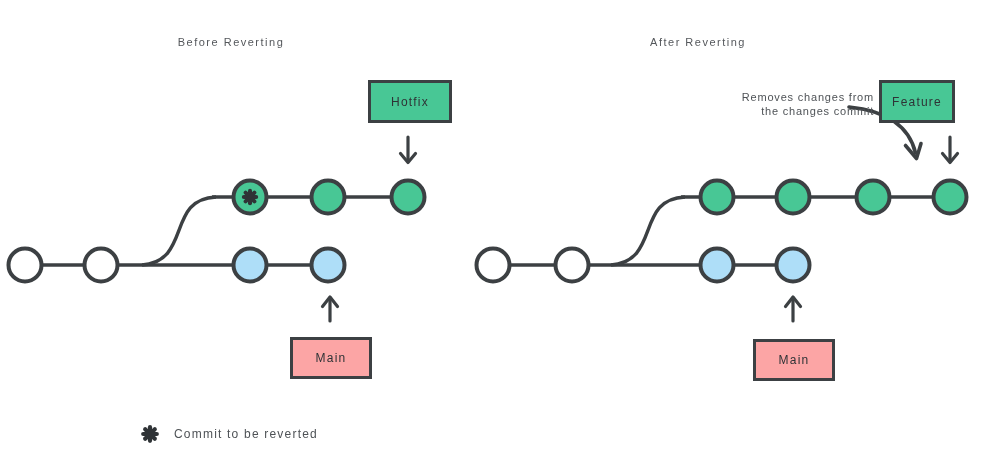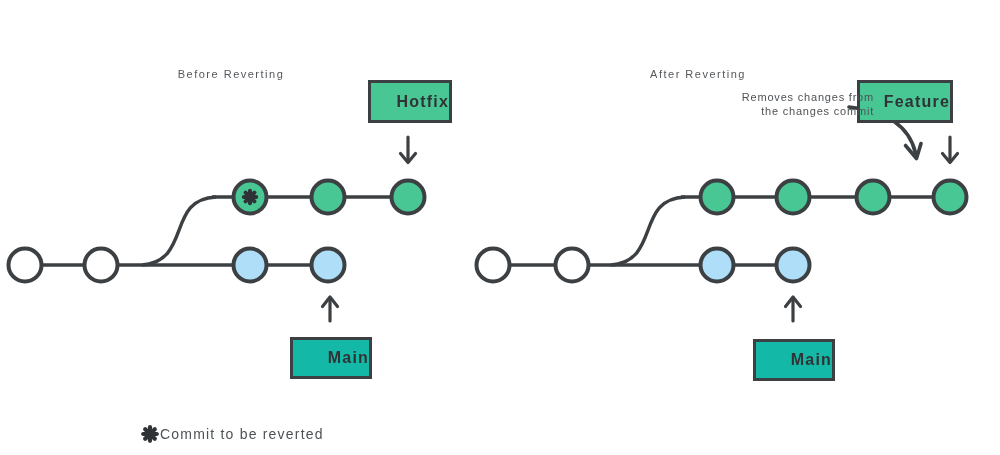--- a/index.html
+++ b/index.html
@@ -13,40 +13,38 @@
   }
   .artwork { position: absolute; left: 0; top: 0; }
   .title {
     position: absolute;
     top: 36px;
     width: 220px;
     text-align: center;
     font-size: 11px;
     letter-spacing: 1.5px;
     color: #54575B;
-    margin-top: 32px;
   }
   .title-left  { left: 121px; }
   .title-right { left: 588px; }
   .tag {
     position: absolute;
     box-sizing: border-box;
     border: 3px solid #3C4043;
     display: flex;
     align-items: center;
-    justify-content: flex-end;
-    font-size: 16px;
+    justify-content: center;
+    font-size: 12px;
     letter-spacing: 1.2px;
     color: #2F3336;
-    font-weight: bold;
   }
   .tag-green { background: #48C795; }
-  .tag-blue  { background: #14b8a6; }
+  .tag-blue  { background: #fca5a5; }
   .tag-hotfix  { left: 368px; top: 80px;  width: 84px; height: 43px; }
-  .tag-feature { left: 857px; top: 80px;  width: 96px; height: 43px; }
+  .tag-feature { left: 879px; top: 80px;  width: 76px; height: 43px; }
   .tag-main-left  { left: 290px; top: 337px; width: 82px; height: 42px; }
   .tag-main-right { left: 753px; top: 339px; width: 82px; height: 42px; }
   .annotation {
     position: absolute;
     left: 664px;
     top: 90px;
     width: 210px;
     text-align: right;
     font-size: 11px;
     line-height: 14px;
@@ -54,22 +52,22 @@
     color: #4E5256;
   }
   .legend {
     position: absolute;
     left: 140px;
     top: 424px;
     display: flex;
     align-items: center;
   }
   .legend-label {
-    margin-left: 0;
-    font-size: 14px;
+    margin-left: 14px;
+    font-size: 12px;
     letter-spacing: 1.2px;
     color: #4E5256;
   }
 </style>
 </head>
 <body>
 
 <div class="stage">
 
   <svg class="artwork" width="1000" height="455" viewBox="0 0 1000 455">

